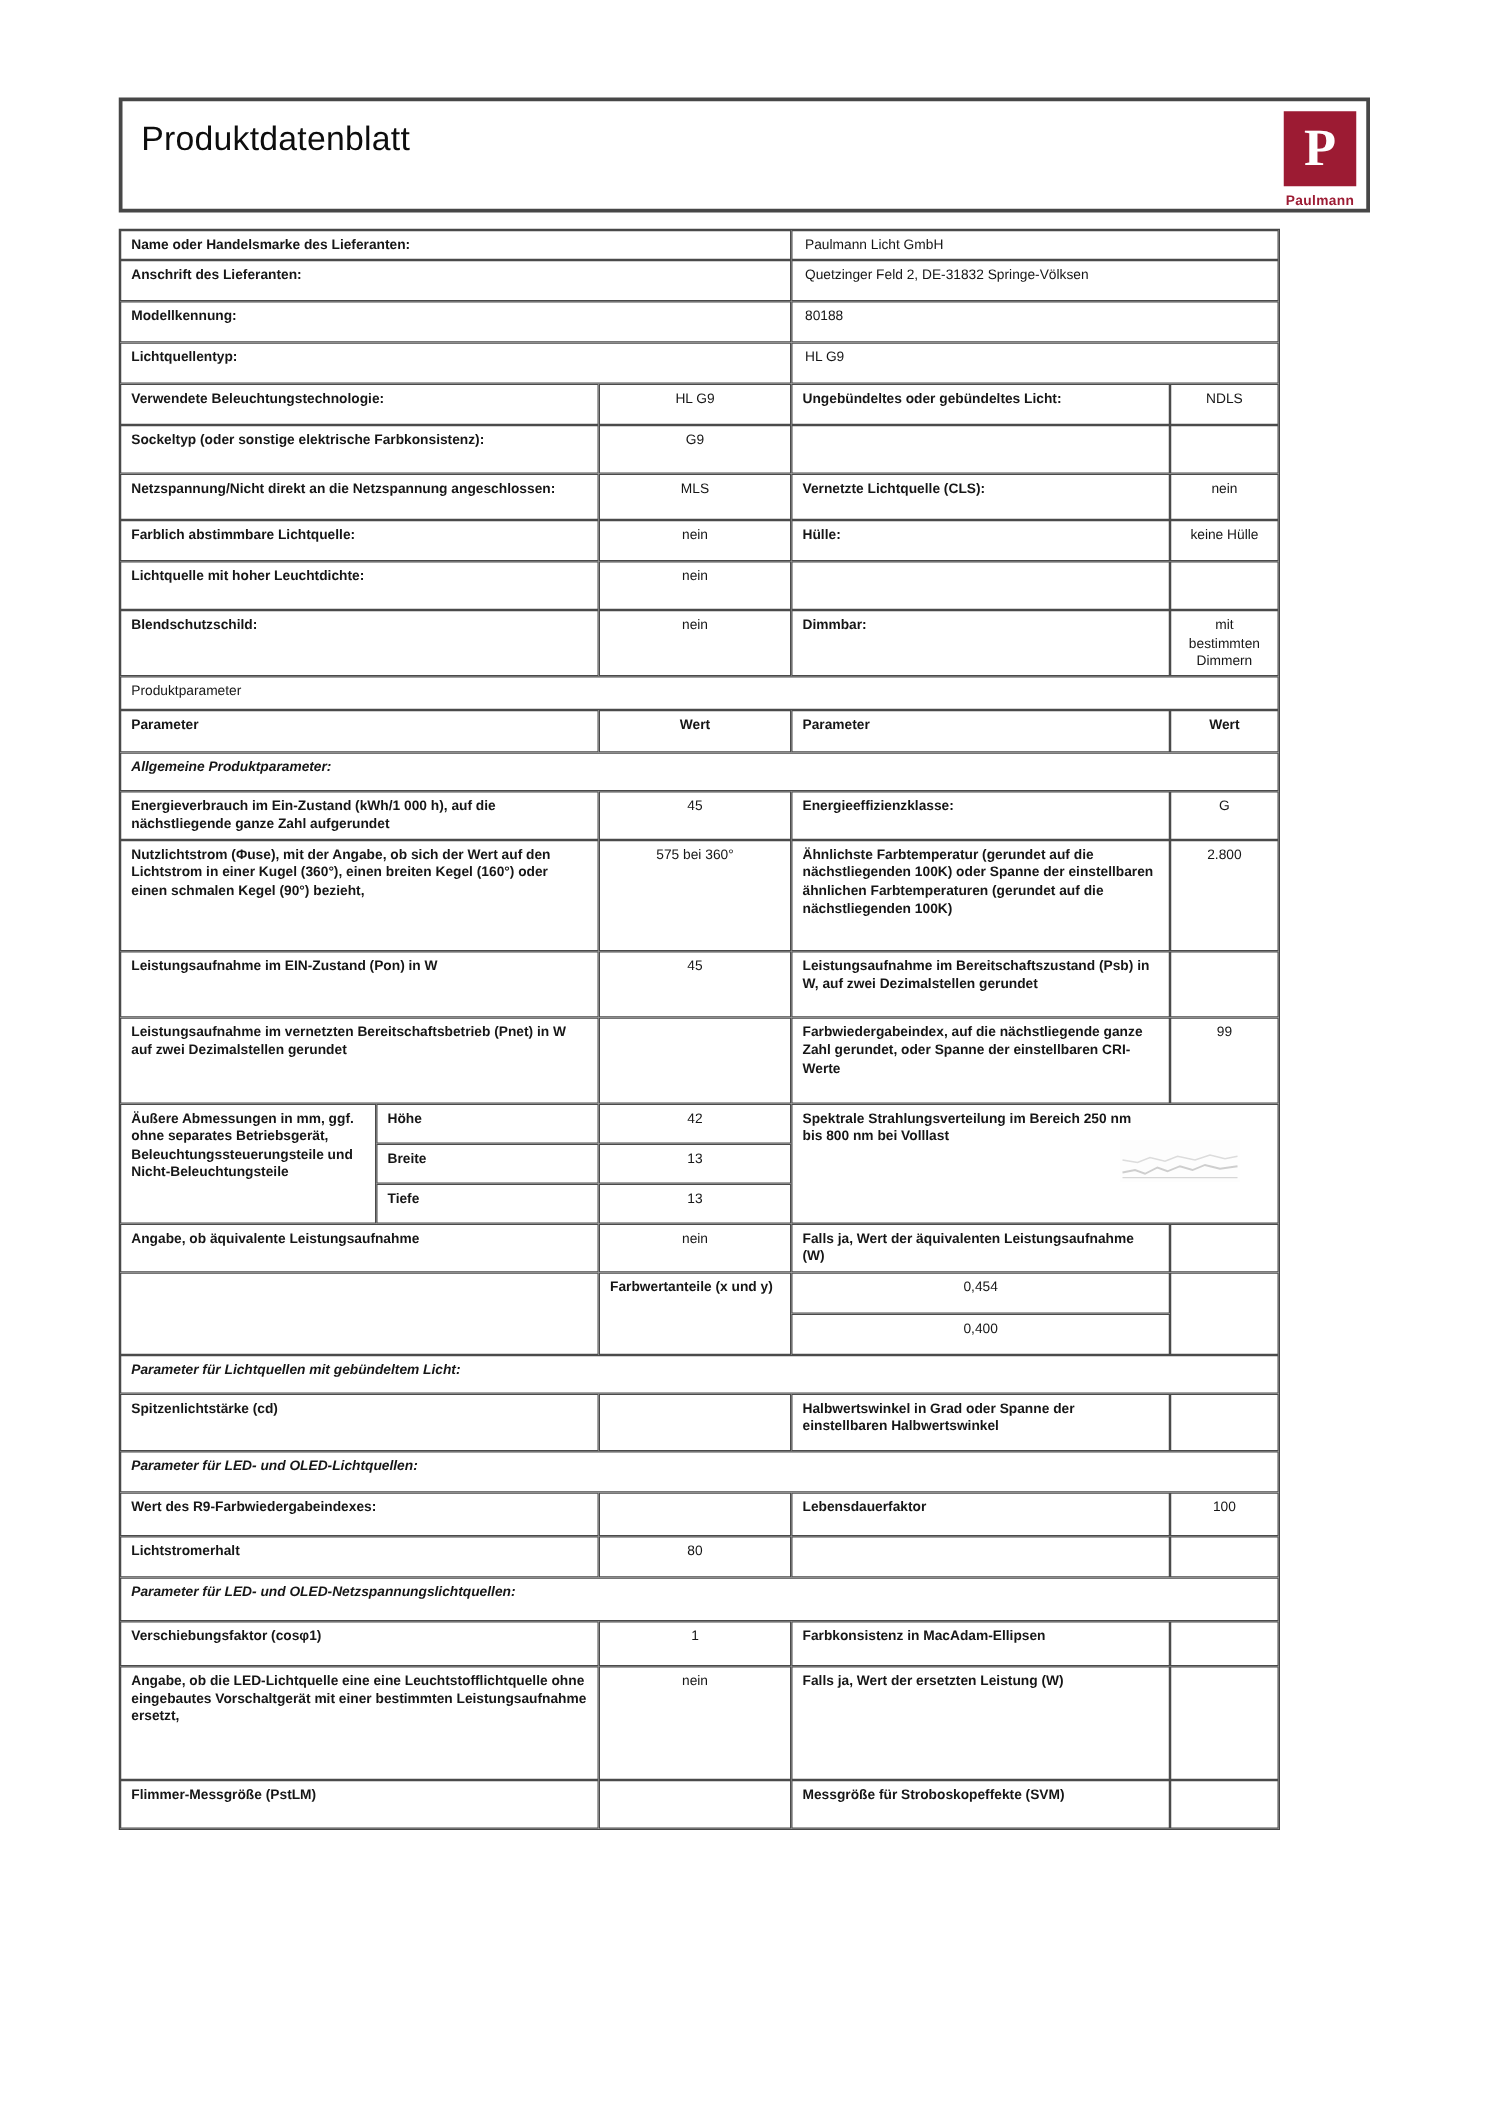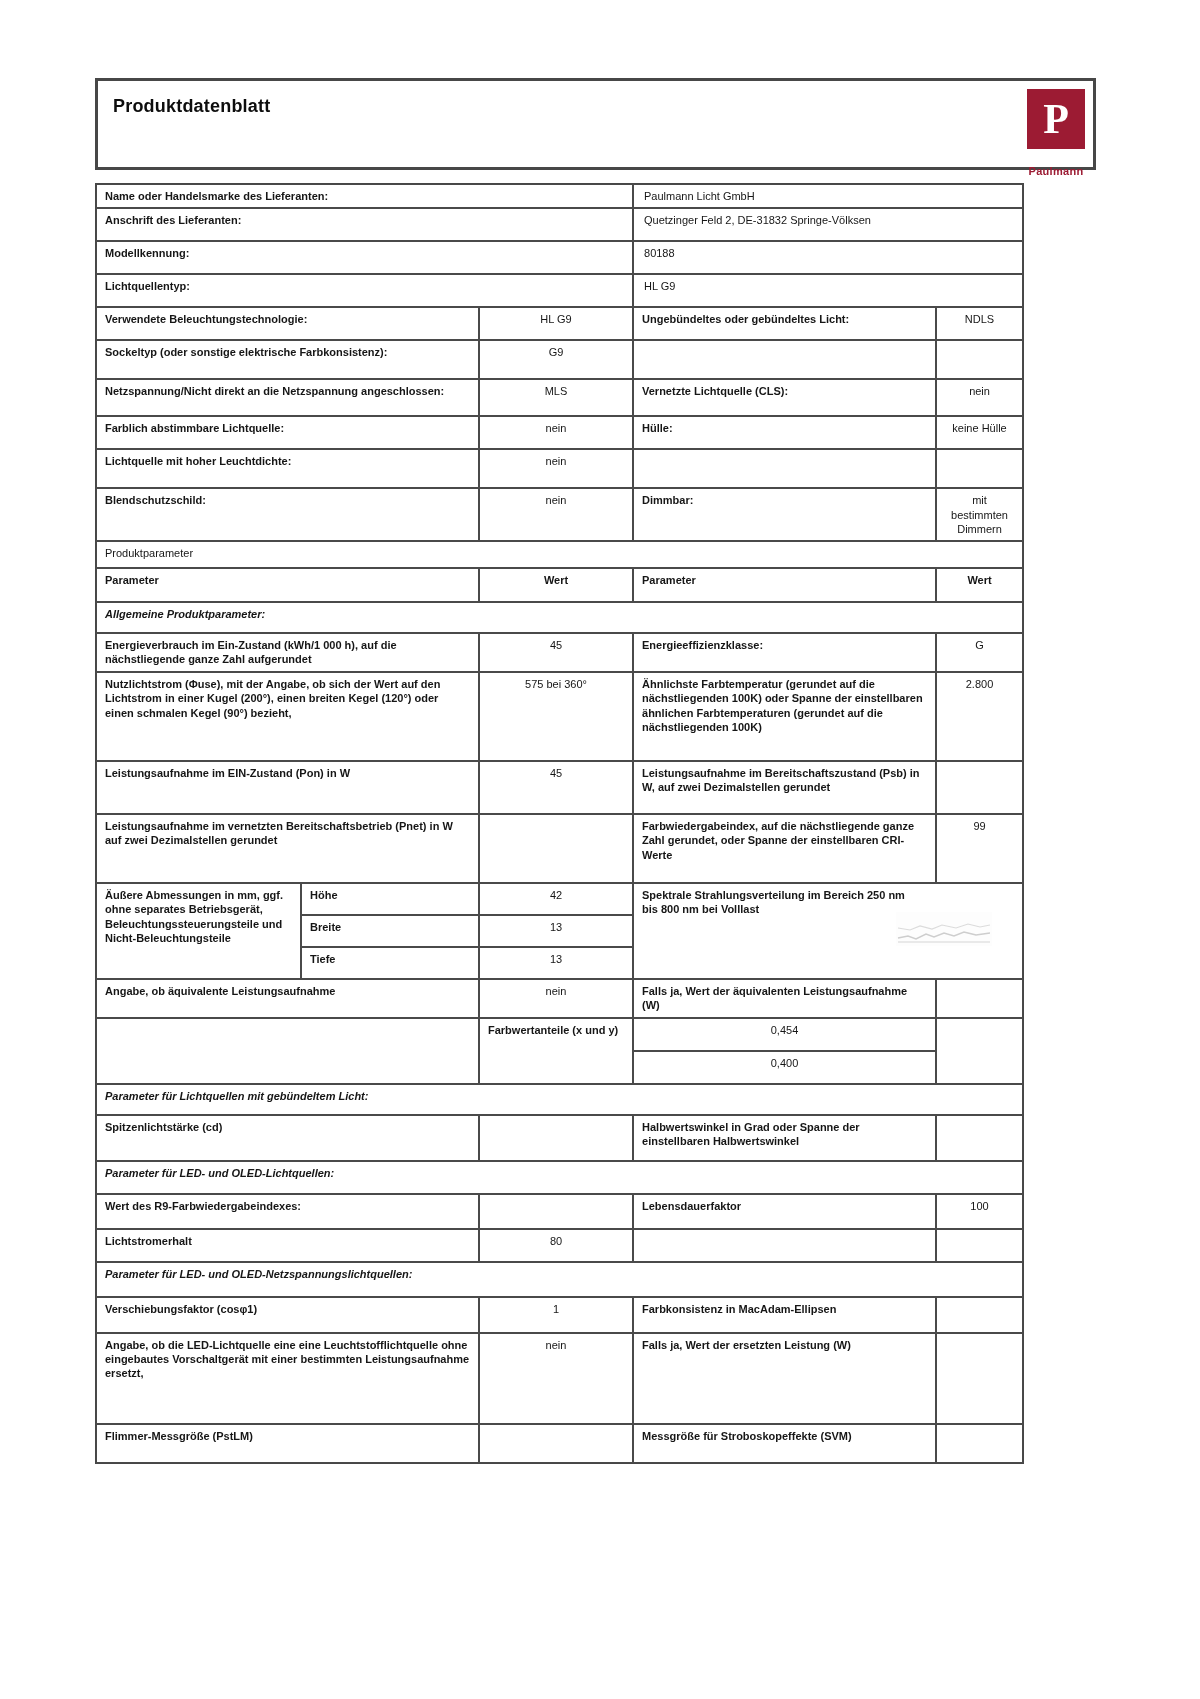--- a/index.html
+++ b/index.html
@@ -9,34 +9,34 @@
   .sheet { position: absolute; left: 95px; top: 78px; width: 1001px; }
 
   
   .header-box {
     width: 1001px; height: 92px;
     border: 3px solid #474747;
     position: relative;
     background: #fff;
   }
   .page-title {
-    font-size: 18px; font-weight: bold; letter-spacing: 0.2px;
+    font-size: 27px; font-weight: normal; letter-spacing: 0.2px;
     padding: 15px 0 0 15px; color: #0d0d0d;
   }
   .logo { position: absolute; top: 8px; right: 8px; width: 58px; text-align: center; }
   .logo-square {
     width: 58px; height: 60px; background: #9c1b33;
     display: flex; align-items: center; justify-content: center;
   }
   .logo-square span {
     color: #ffffff; font-family: "Liberation Serif", serif;
     font-weight: bold; font-size: 42px; line-height: 1;
   }
   .logo-brand {
-    margin-top: 16px; color: #9c1b33; font-weight: bold; font-size: 11px;
+    margin-top: 6px; color: #9c1b33; font-weight: bold; font-size: 11px;
     letter-spacing: 0.3px; filter: blur(0.4px);
   }
 
   
   table.grid {
     margin-top: 13px;
     width: 927px;
     table-layout: fixed;
     border-collapse: separate;
     border-spacing: 0;
@@ -156,21 +156,21 @@
       <td class="sec" colspan="5">Allgemeine Produktparameter:</td>
     </tr>
 
     <tr style="height:39px">
       <td class="l" colspan="2">Energieverbrauch im Ein-Zustand (kWh/1 000 h), auf die nächstliegende ganze Zahl aufgerundet</td>
       <td class="v">45</td>
       <td class="l">Energieeffizienzklasse:</td>
       <td class="v">G</td>
     </tr>
     <tr style="height:89px">
-      <td class="l" colspan="2">Nutzlichtstrom (Φuse), mit der Angabe, ob sich der Wert auf den Lichtstrom in einer Kugel (200°), einen breiten Kegel (120°) oder einen schmalen Kegel (90°) bezieht,</td>
+      <td class="l" colspan="2">Nutzlichtstrom (Φuse), mit der Angabe, ob sich der Wert auf den Lichtstrom in einer Kugel (360°), einen breiten Kegel (160°) oder einen schmalen Kegel (90°) bezieht,</td>
       <td class="v">575 bei 360°</td>
       <td class="l">Ähnlichste Farbtemperatur (gerundet auf die nächstliegenden 100K) oder Spanne der einstellbaren ähnlichen Farbtemperaturen (gerundet auf die nächstliegenden 100K)</td>
       <td class="v">2.800</td>
     </tr>
     <tr style="height:53px">
       <td class="l" colspan="2">Leistungsaufnahme im EIN-Zustand (Pon) in W</td>
       <td class="v">45</td>
       <td class="l">Leistungsaufnahme im Bereitschaftszustand (Psb) in W, auf zwei Dezimalstellen gerundet</td>
       <td class="v"></td>
     </tr>

